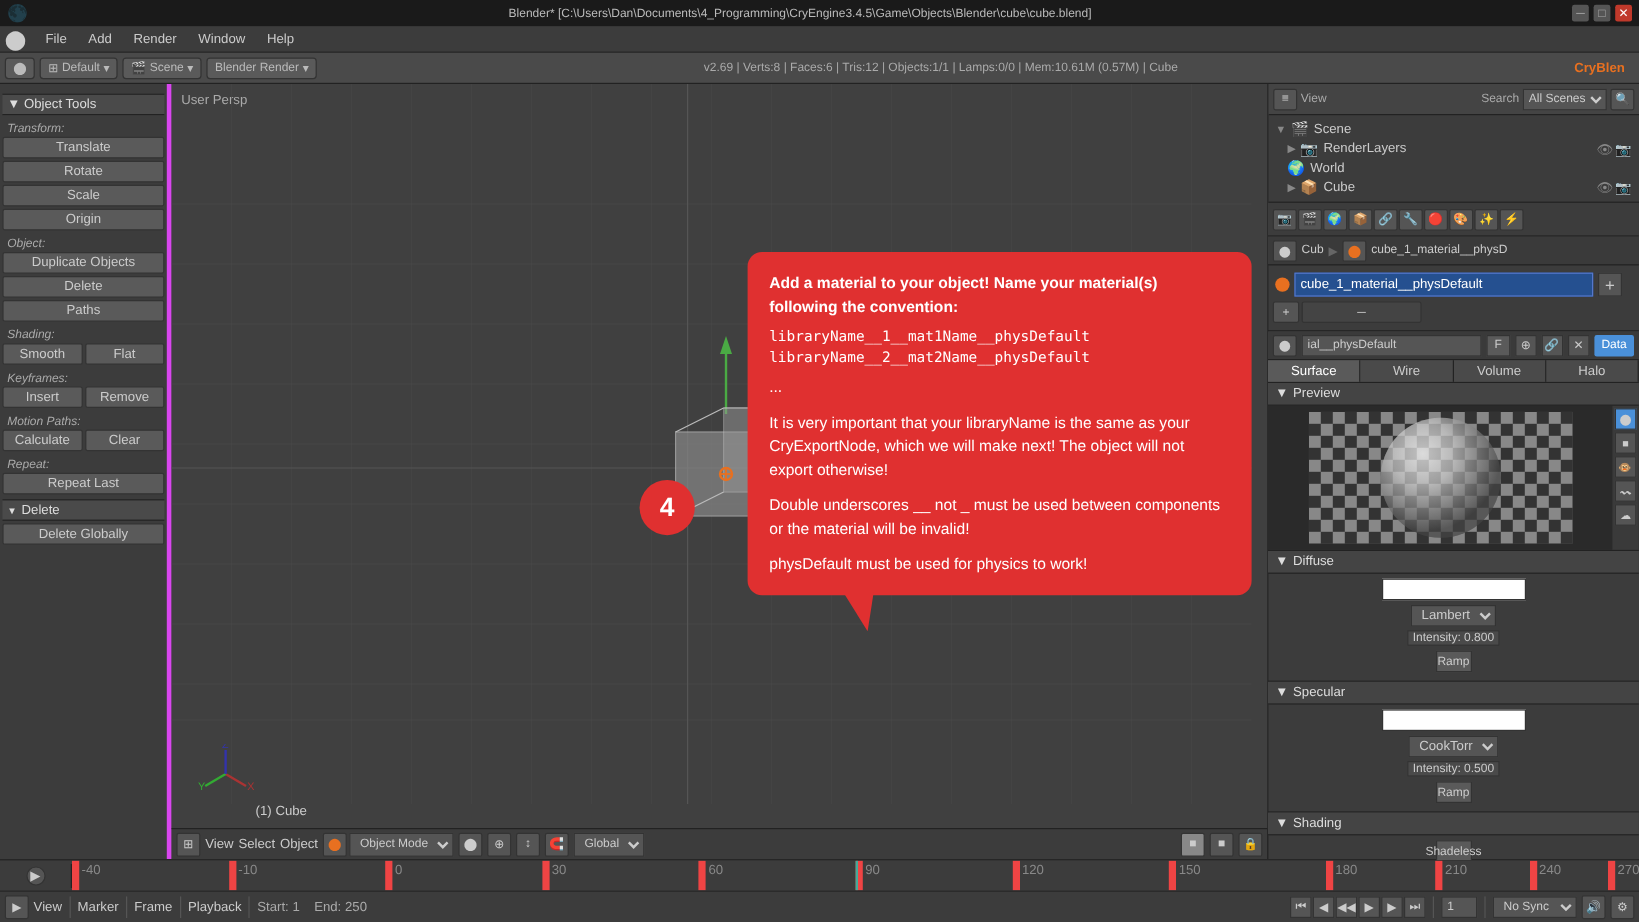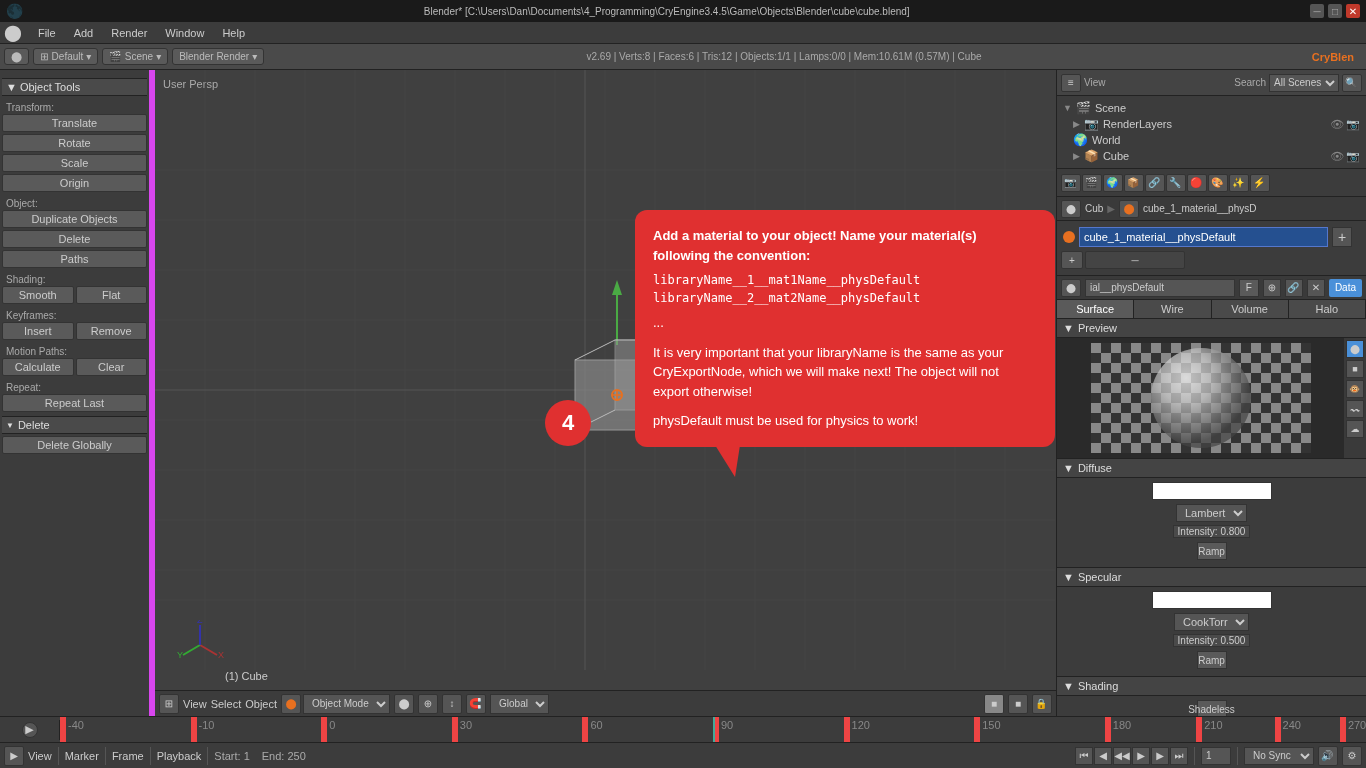--- a/index.html
+++ b/index.html
@@ -31,25 +31,25 @@
     .header-badge { background: #5a5a5a; border: 1px solid #333; border-radius: 3px; padding: 2px 6px; font-size: 10px; color: #bbb; display: flex; align-items: center; gap: 3px; }
     .header-info { font-size: 10px; color: #aaa; flex: 1; text-align: center; }
 
     
     #main-layout {
       display: flex; width: 100%; height: calc(768px - 22px - 22px - 26px - 26px - 26px);
     }
 
     
     #left-panel {
-      width: 155px; background: #3c3c3c; border-right: 6px solid #d946ef;
+      width: 143px; background: #3c3c3c; border-right: 4px solid #d946ef;
       overflow-y: auto; padding: 4px 2px;
     }
     .panel-section-title {
-      color: #aaa; font-size: 10px; padding: 2px 4px 1px 4px; margin-top: 4px;
+      color: #aaa; font-size: 10px; padding: 2px 4px 1px 4px; margin-top: 4px; font-style: italic;
     }
     .panel-btn {
       display: block; width: 100%; padding: 2px 6px; background: #5a5a5a;
       border: 1px solid #333; color: #ccc; text-align: center; margin-bottom: 2px;
       cursor: pointer; font-size: 11px; border-radius: 2px;
     }
     .panel-btn-row { display: flex; gap: 2px; margin-bottom: 2px; }
     .panel-btn-row .panel-btn { margin-bottom: 0; }
     .section-header {
       background: #4a4a4a; color: #ddd; padding: 2px 4px; font-size: 11px;
@@ -401,20 +401,21 @@
         <line x1="457" y1="325" x2="467" y2="325" stroke="#e87020" stroke-width="1.5"></line>
         <line x1="462" y1="320" x2="462" y2="330" stroke="#e87020" stroke-width="1.5"></line>
       </svg>
 
       <div id="tooltip-bubble">
         <p style="margin-bottom:6px;"><strong>Add a material to your object!  Name your material(s) following the convention:</strong></p>
         <p style="font-family:monospace; font-size:12px;">libraryName__1__mat1Name__physDefault</p>
         <p style="font-family:monospace; font-size:12px; margin-bottom:6px;">libraryName__2__mat2Name__physDefault</p>
         <p style="margin-bottom:10px;">...</p>
         <p style="margin-bottom:10px;">It is very important that your libraryName is the same as your CryExportNode, which we will make next!  The object will not export otherwise!</p>
+        <p style="margin-bottom:10px;">Double underscores __ not _ must be used between components or the material will be invalid!</p>
         <p>physDefault must be used for physics to work!</p>
       </div>
 
       <div id="step-badge">
         <span>4</span>
       </div>
 
       <div id="axis-widget">
         <svg width="50" height="50" xmlns="http://www.w3.org/2000/svg">
           <line x1="25" y1="25" x2="42" y2="35" stroke="#aa3333" stroke-width="2"></line>

